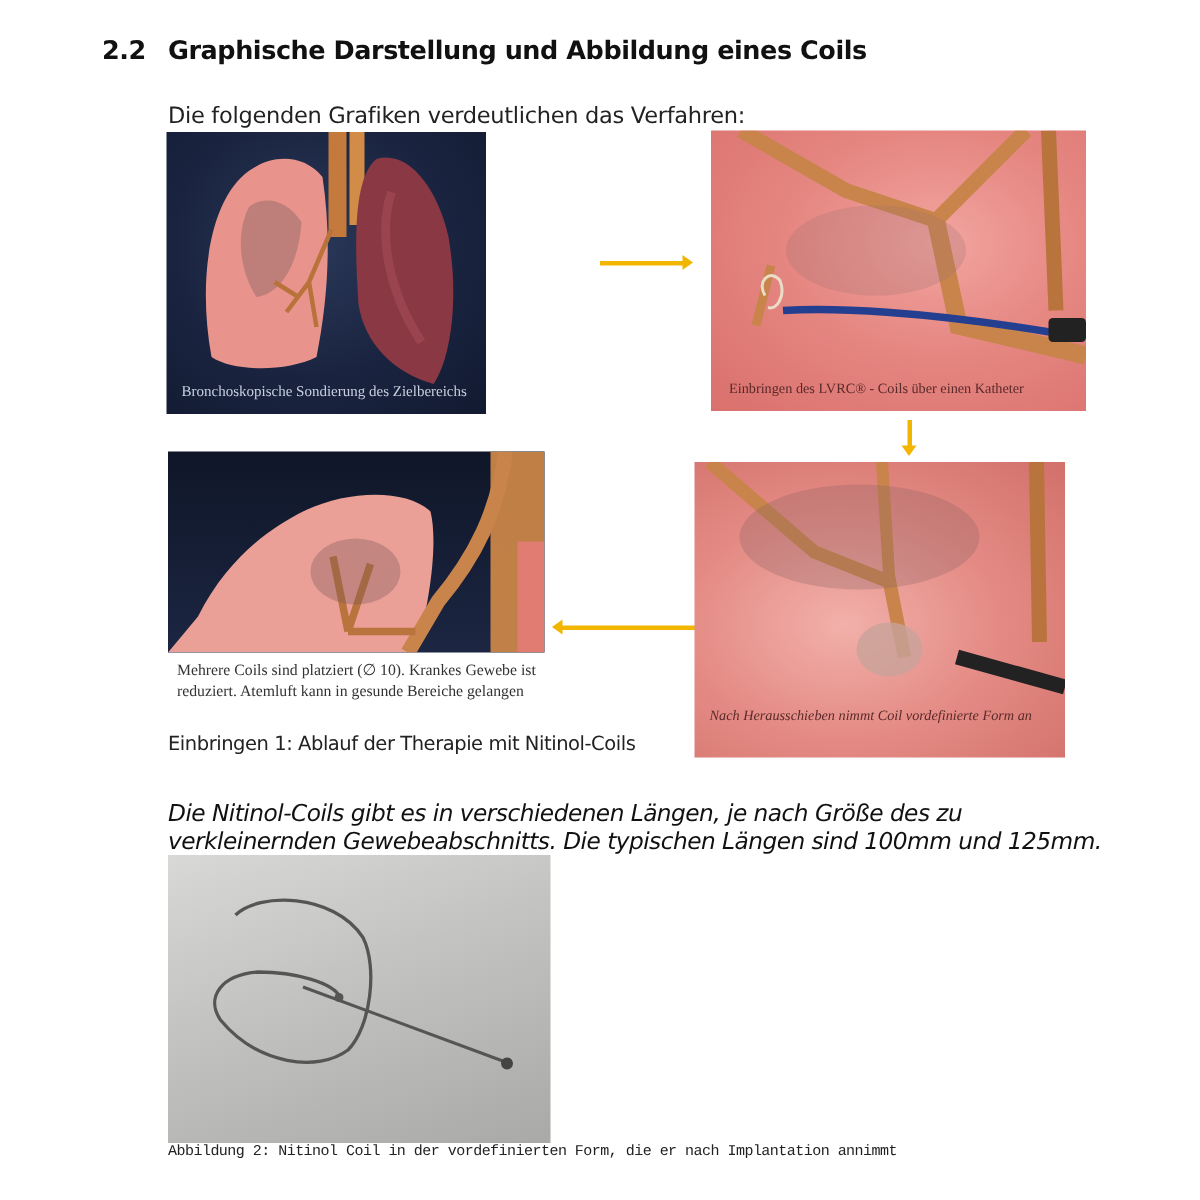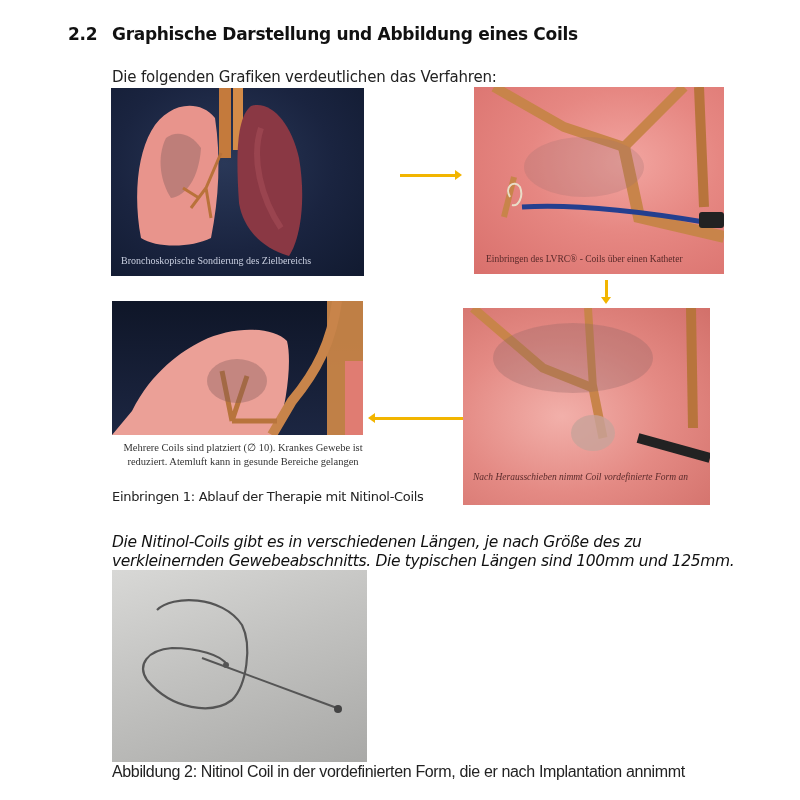--- a/index.html
+++ b/index.html
@@ -3,29 +3,29 @@
 <meta charset="utf-8">
 <style>
   html, body { margin:0; padding:0; background:#ffffff; }
   body { width:800px; height:800px; position:relative; overflow:hidden; font-family:"Liberation Sans", sans-serif; color:#1a1a1a; }
   .abs { position:absolute; }
   .heading { left:68px; top:24px; font-size:17px; font-weight:bold; font-family:"DejaVu Sans", sans-serif; letter-spacing:-0.3px; color:#111; white-space:nowrap; }
   .heading .num { display:inline-block; width:44px; }
   .intro { left:112px; top:68px; font-size:15px; font-family:"DejaVu Sans", sans-serif; color:#222; white-space:nowrap; letter-spacing:-0.2px; }
   .panel { overflow:hidden; }
   .panel-caption { position:absolute; font-family:"Liberation Serif", serif; font-size:10px; white-space:nowrap; }
-  .p1 { left:111px; top:88px; width:253px; height:188px; background:radial-gradient(ellipse at 45% 40%, #2a3858 0%, #1a2440 55%, #111a30 100%); }
+  .p1 { left:111px; top:88px; width:213px; height:188px; background:radial-gradient(ellipse at 45% 40%, #2a3858 0%, #1a2440 55%, #111a30 100%); }
   .p2 { left:474px; top:87px; width:250px; height:187px; background:radial-gradient(ellipse at 60% 40%, #f2a5a0 0%, #e68782 45%, #d9706c 100%); }
   .p3 { left:112px; top:301px; width:251px; height:134px; background:linear-gradient(180deg,#0f1628 0%, #1c2642 100%); }
   .p4 { left:463px; top:308px; width:247px; height:197px; background:radial-gradient(ellipse at 40% 55%, #f2b0aa 0%, #e48a84 50%, #d2706a 100%);font-style:italic; }
-  .caption3 { left:118px; top:441px; font-family:"Liberation Serif", serif; font-size:10.5px; color:#333; line-height:14px; width:250px;text-align:center; }
+  .caption3 { left:118px; top:441px; font-family:"Liberation Serif", serif; font-size:10.5px; color:#333; line-height:14px; width:250px; }
   .fig1 { left:112px; top:489px; font-size:13px; font-family:"DejaVu Sans", sans-serif; color:#222; white-space:nowrap; letter-spacing:-0.3px; }
   .para { left:112px; top:533px; font-size:15.5px; font-family:"DejaVu Sans", sans-serif; color:#111; line-height:19px; width:640px; letter-spacing:-0.35px;font-style:italic; }
   .coil { left:112px; top:570px; width:255px; height:192px; background:linear-gradient(160deg,#d8d8d6 0%, #c2c2c0 45%, #a9a9a7 100%); }
-  .fig2 { left:112px; top:763px; font-size:16px; font-family:Liberation Sans, sans-serif; color:#222; white-space:nowrap; letter-spacing:-0.35px; }
+  .fig2 { left:112px; top:763px; font-size:10px; font-family:Liberation Mono, monospace; color:#222; white-space:nowrap; letter-spacing:-0.35px; }
   .arrow-h { height:3px; background:#f2b500; }
   .arrow-v { width:3px; background:#f2b500; }
 </style>
 </head>
 <body>
 
 <div class="abs heading">
   <span class="num">2.2</span><span>Graphische Darstellung und Abbildung eines Coils</span>
 </div>
 

